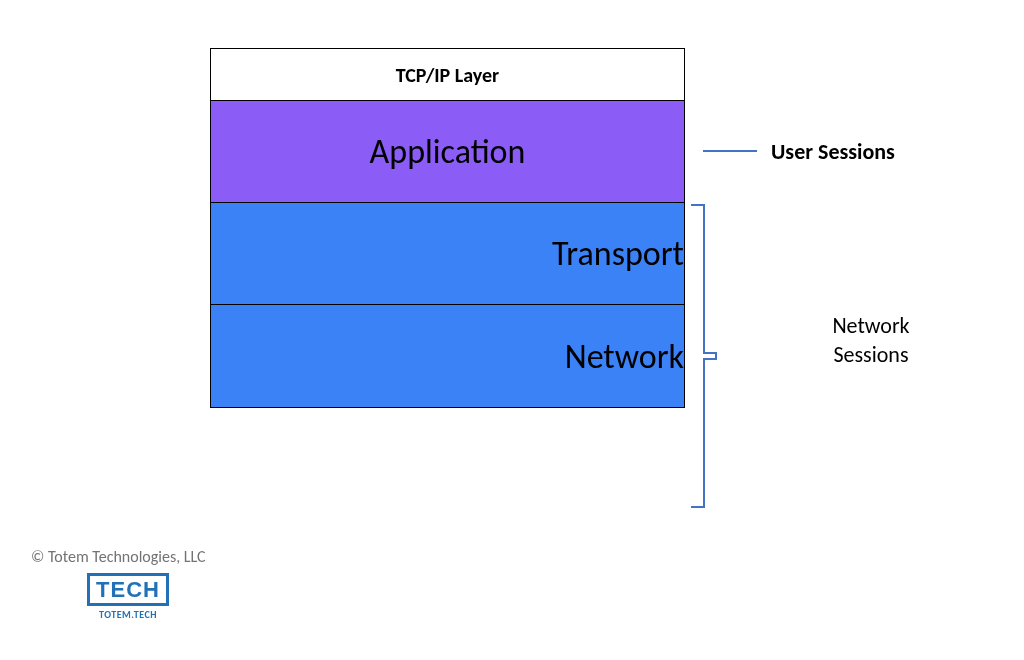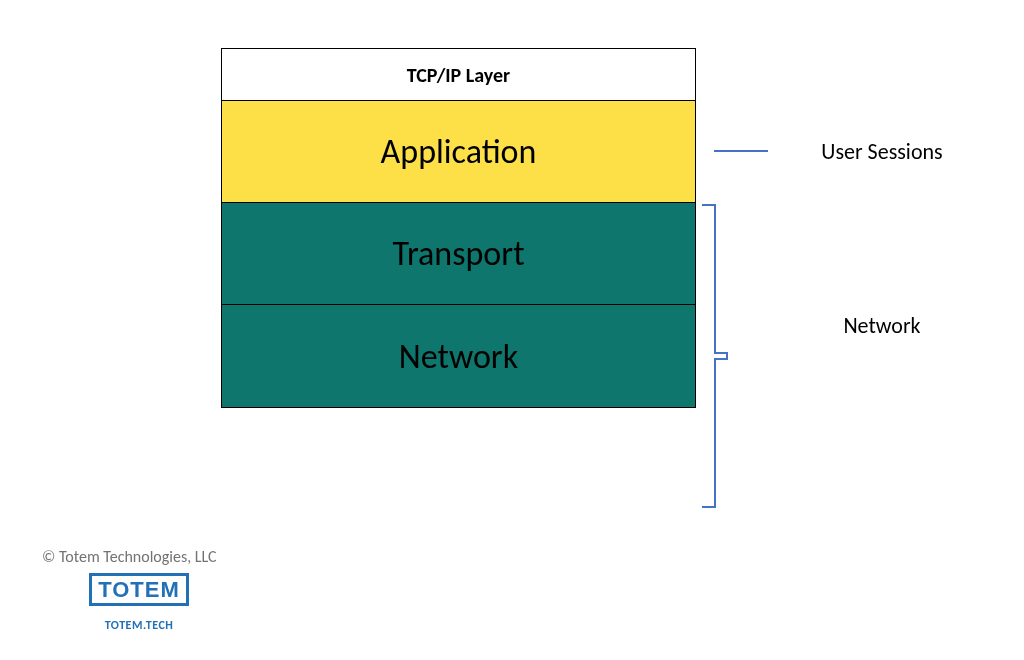--- a/index.html
+++ b/index.html
@@ -7,21 +7,21 @@
     padding: 0;
     width: 1024px;
     height: 660px;
     background: #ffffff;
     font-family: "Segoe UI", "Calibri", "Arial", sans-serif;
     color: #000;
     position: relative;
   }
   .stage {
     position: absolute;
-    left: 12px; top: 0;
+    left: 1px; top: 0;
     width: 951px; height: 660px;
   }
   .table {
     position: absolute;
     left: 209px;
     top: 48px;
     width: 475px;
     border: 1.5px solid #000;
     box-sizing: border-box;
   }
@@ -41,35 +41,36 @@
     border-bottom: 1.5px solid #000;
     display: flex;
     align-items: center;
     justify-content: center;
     font-size: 34px;
     box-sizing: border-box;
   }
   .layer-row:last-child {
     border-bottom: none;
   }
-  .fill-yellow { background: #fde047; }
-  .fill-blue   { background: #0f766e; }
+  .fill-yellow { background: #8b5cf6; }
+  .fill-blue   { background: #3b82f6; justify-content: flex-end; }
 
   .annotation {
     position: absolute;
     font-size: 22px;
     color: #000;
     text-align: center;
     line-height: 1.3;
   }
   .ann-user {
     left: 770px;
     top: 138px;
     width: 200px;
-    text-align: center;
+    text-align: left;
+    font-weight: bold;
   }
   .ann-network {
     left: 770px;
     top: 312px;
     width: 200px;
   }
 
   .connector-line {
     position: absolute;
     background: #4472c4;
@@ -156,24 +157,24 @@
   }
   .logo-text {
     font-family: "Arial Black", "Impact", sans-serif;
     font-weight: 900;
     font-size: 22px;
     letter-spacing: 1px;
     color: #2270b6;
     line-height: 1;
   }
   .logo-sub {
-    font-size: 12px;
+    font-size: 10px;
     letter-spacing: 0.5px;
     color: #2270b6;
-    margin-top: 12px;
+    margin-top: 2px;
     font-weight: 600;
   }
 </style>
 </head>
 <body>
 
 <div class="stage">
 
   <div class="table">
     <div class="header-row">
@@ -199,26 +200,27 @@
     <div class="h-top"></div>
     <div class="v-top"></div>
     <div class="h-mid"></div>
     <div class="mid-join"></div>
     <div class="h-mid2"></div>
     <div class="v-bot"></div>
     <div class="h-bot"></div>
   </div>
   <div class="annotation ann-network">
     <div>Network</div>
+    <div>Sessions</div>
   </div>
 
   <div class="copyright">
     <span>© Totem Technologies, LLC</span>
   </div>
 
   <div class="logo">
     <div class="logo-box">
-      <div class="logo-text">TOTEM</div>
+      <div class="logo-text">TECH</div>
     </div>
     <div class="logo-sub">TOTEM.TECH</div>
   </div>
 
 </div>
 
 </body></html>

